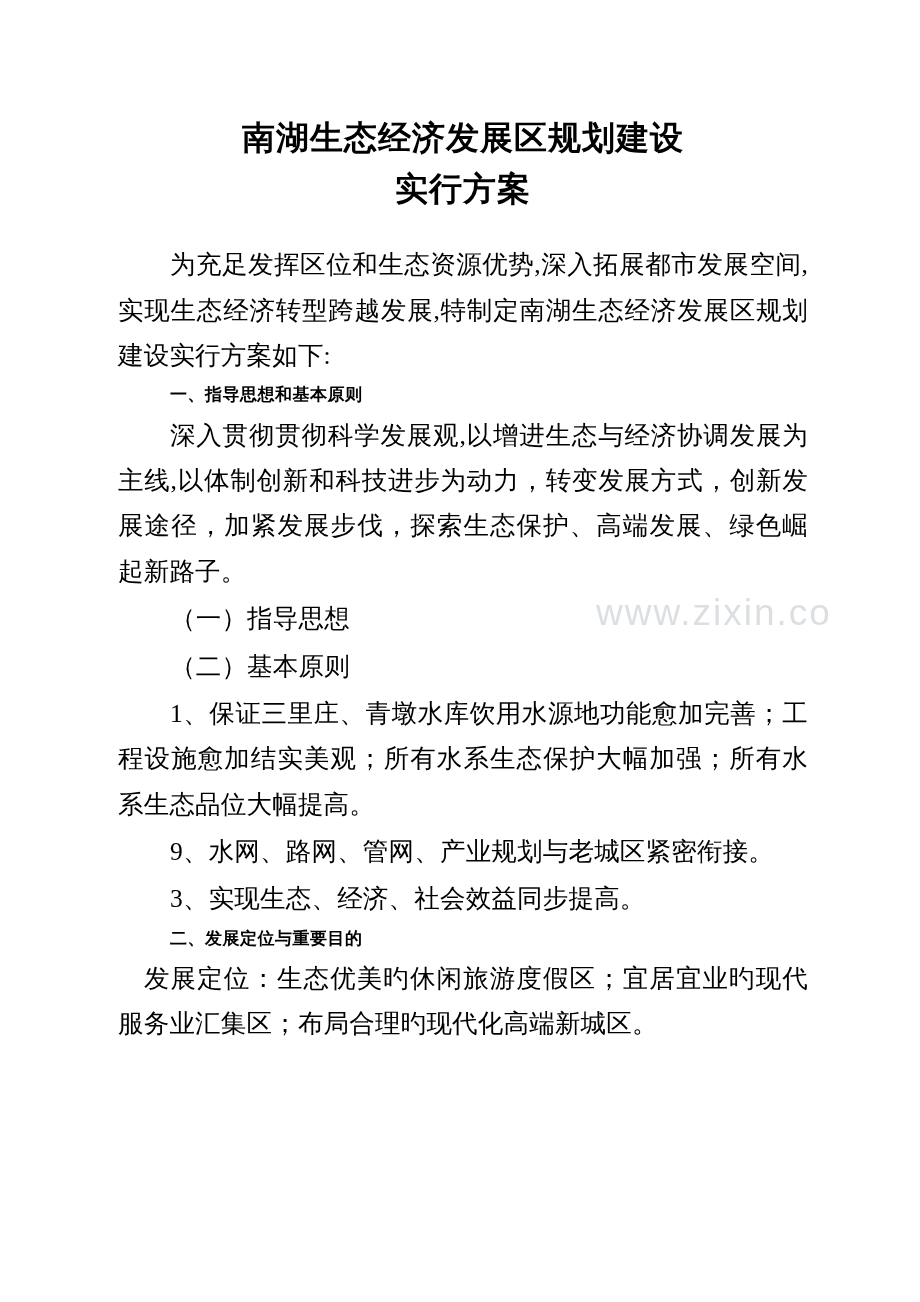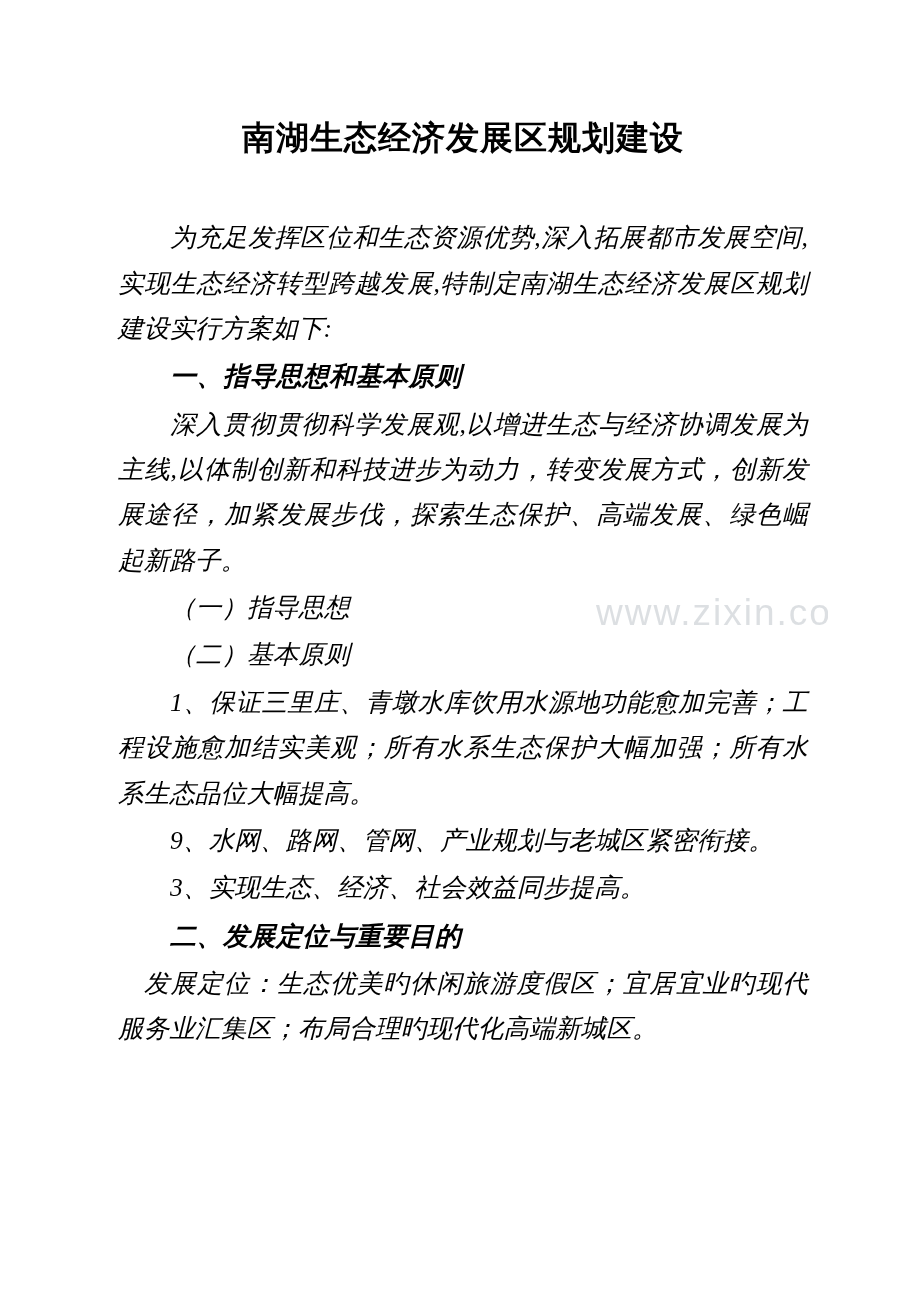--- a/index.html
+++ b/index.html
@@ -27,41 +27,40 @@
     font-family: "Liberation Sans", "DejaVu Sans", sans-serif;
     font-weight: bold;
     font-size: 33px;
     line-height: 1.55;
     letter-spacing: 1px;
   }
   .doc-title .line2 {
     display: block;
   }
   .body-block {
-    margin-top: 52px;
-    font-style: italic;
+    margin-top: 28px;
   }
   p.para {
     margin: 0 0 2px 0;
     font-size: 25.5px;
     line-height: 1.78;
     text-align: justify;
     text-justify: inter-ideograph;
     letter-spacing: 0.2px;
   }
   p.indent2 {
     text-indent: 52px;
   }
   p.indent1 {
     text-indent: 26px;
   }
   p.heading {
     font-family: "Liberation Sans", "DejaVu Sans", sans-serif;
     font-weight: bold;
-    font-size: 26px;
+    font-size: 17px;
     line-height: 1.78;
     margin: 0 0 2px 0;
     text-indent: 52px;
     letter-spacing: 0.5px;
   }
   .watermark {
     position: absolute;
     left: 0;
     top: 592px;
     width: 920px;
@@ -77,20 +76,21 @@
 </style>
 </head>
 <body>
 
 <div class="page">
 
   <div class="content">
 
     <div class="doc-title">
       <span>南湖生态经济发展区规划建设</span>
+      <span class="line2">实行方案</span>
     </div>
 
     <div class="body-block">
       <p class="para indent2">为充足发挥区位和生态资源优势,深入拓展都市发展空间,实现生态经济转型跨越发展,特制定南湖生态经济发展区规划建设实行方案如下:</p>
       <p class="heading">一、指导思想和基本原则</p>
       <p class="para indent2">深入贯彻贯彻科学发展观,以增进生态与经济协调发展为主线,以体制创新和科技进步为动力，转变发展方式，创新发展途径，加紧发展步伐，探索生态保护、高端发展、绿色崛起新路子。</p>
       <p class="para indent2">（一）指导思想</p>
       <p class="para indent2">（二）基本原则</p>
       <p class="para indent2">1、保证三里庄、青墩水库饮用水源地功能愈加完善；工程设施愈加结实美观；所有水系生态保护大幅加强；所有水系生态品位大幅提高。</p>
       <p class="para indent2">9、水网、路网、管网、产业规划与老城区紧密衔接。</p>

